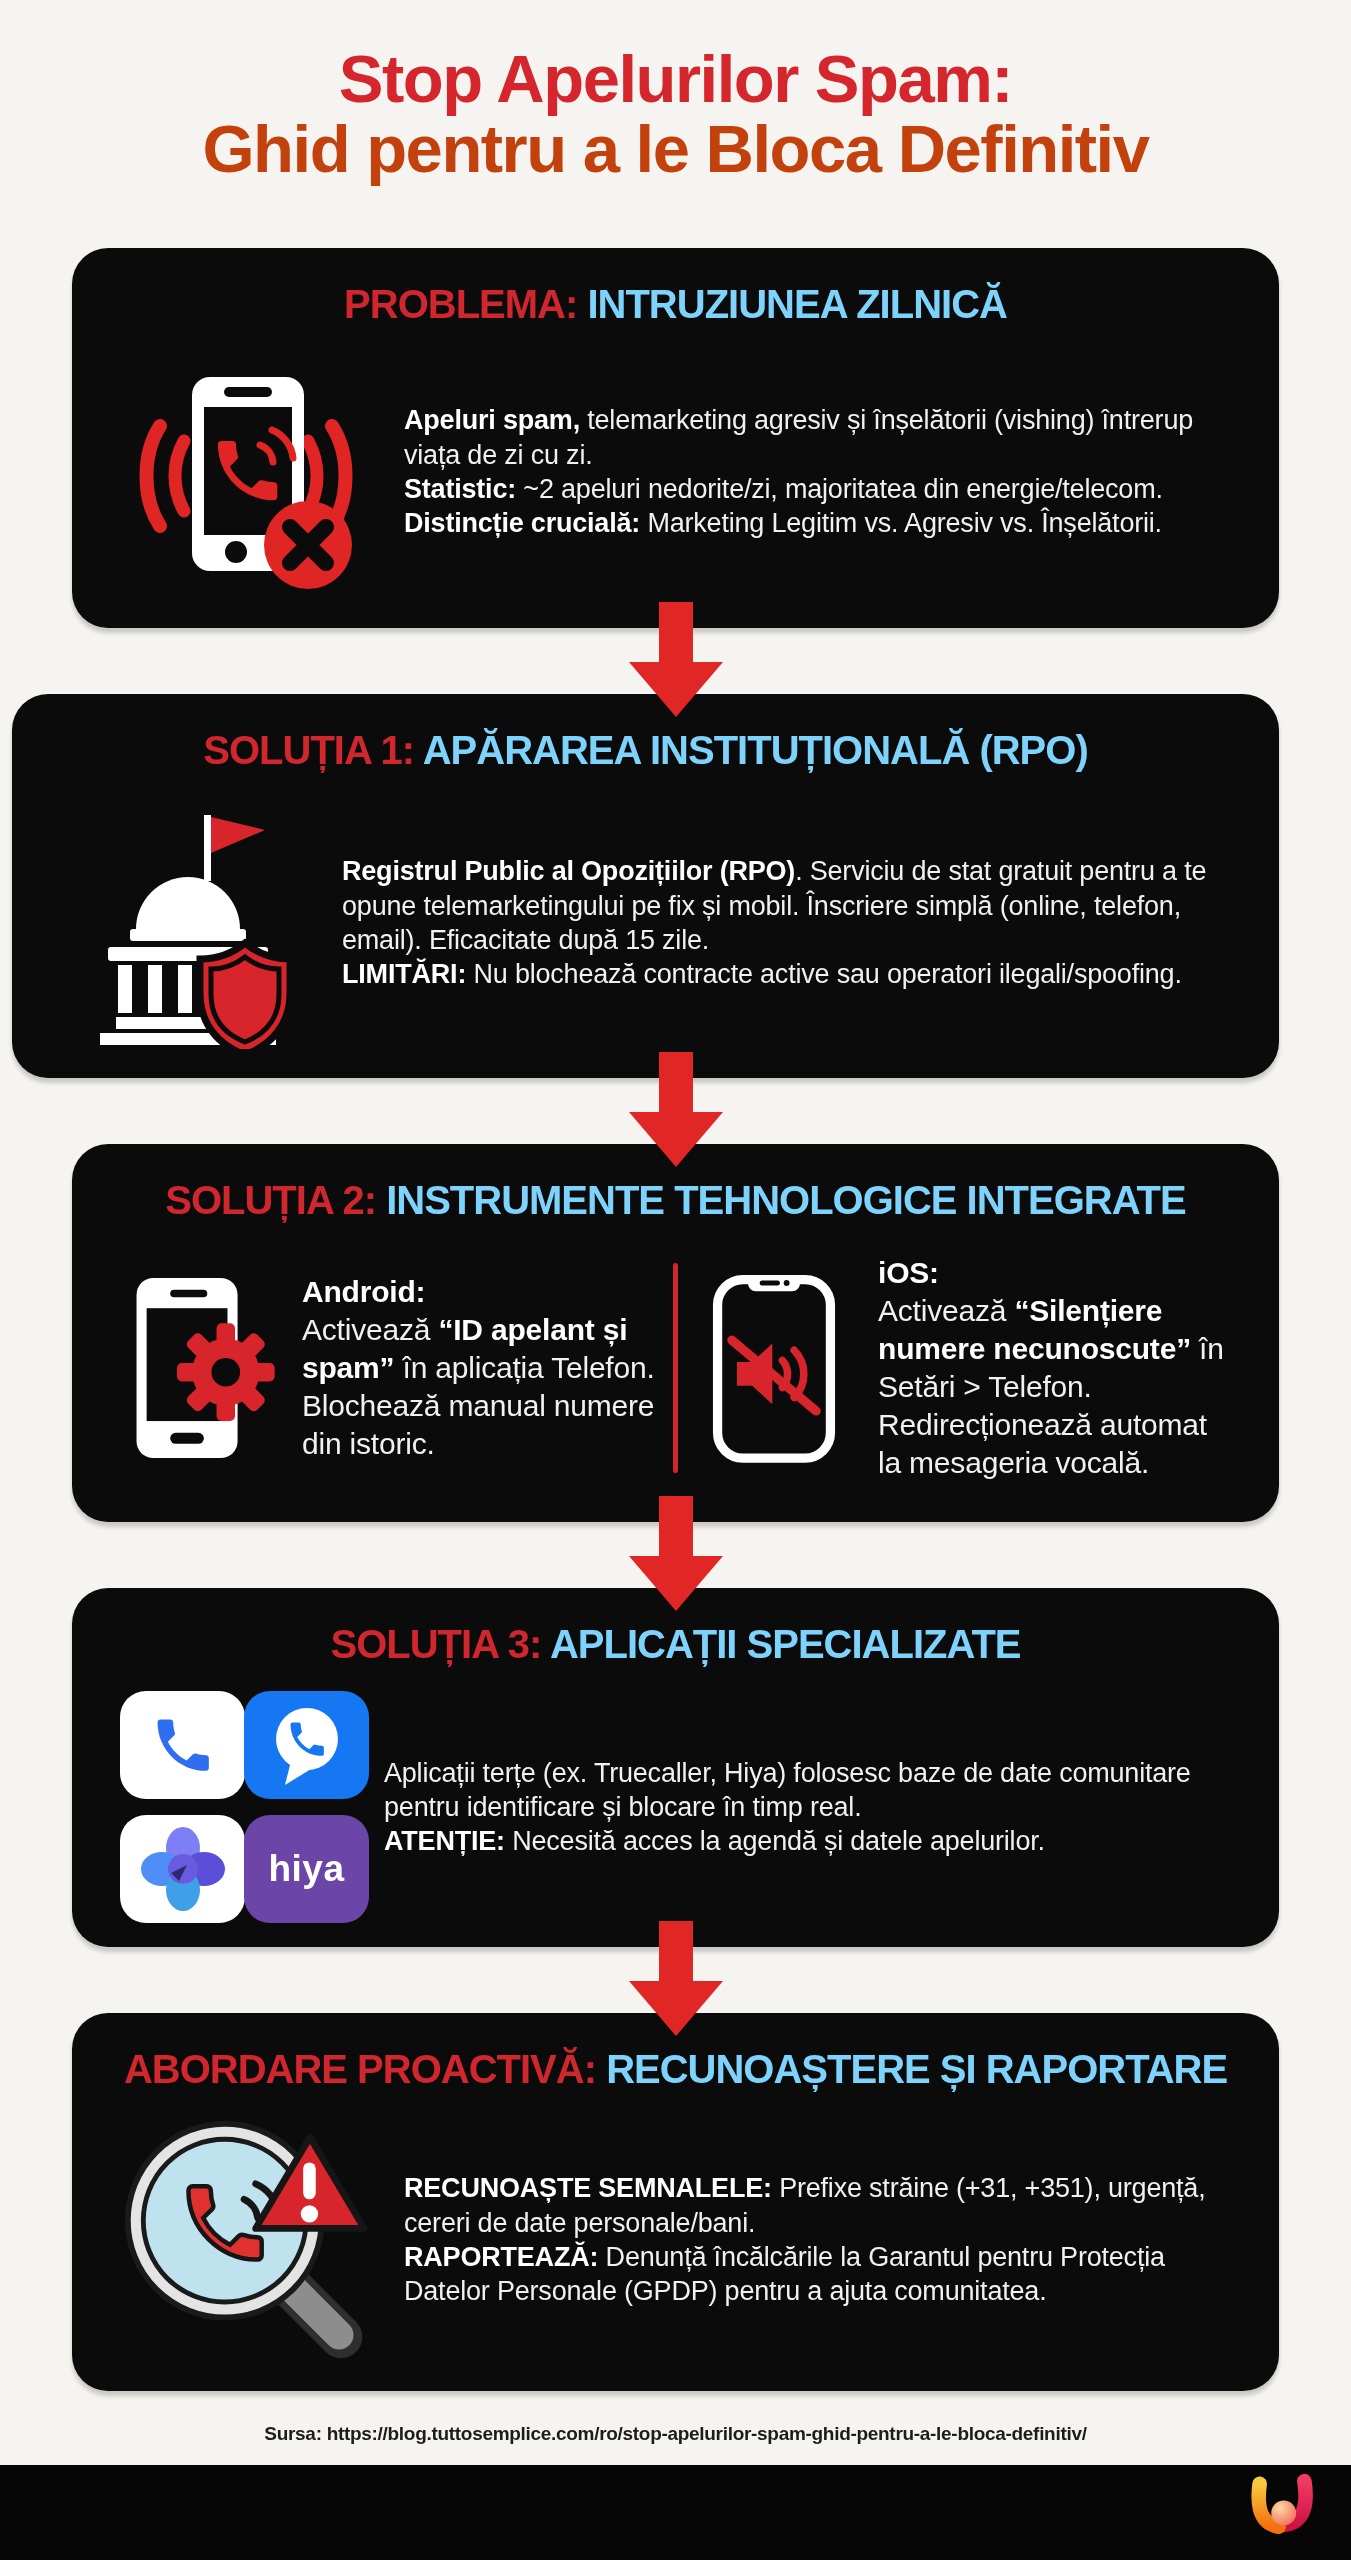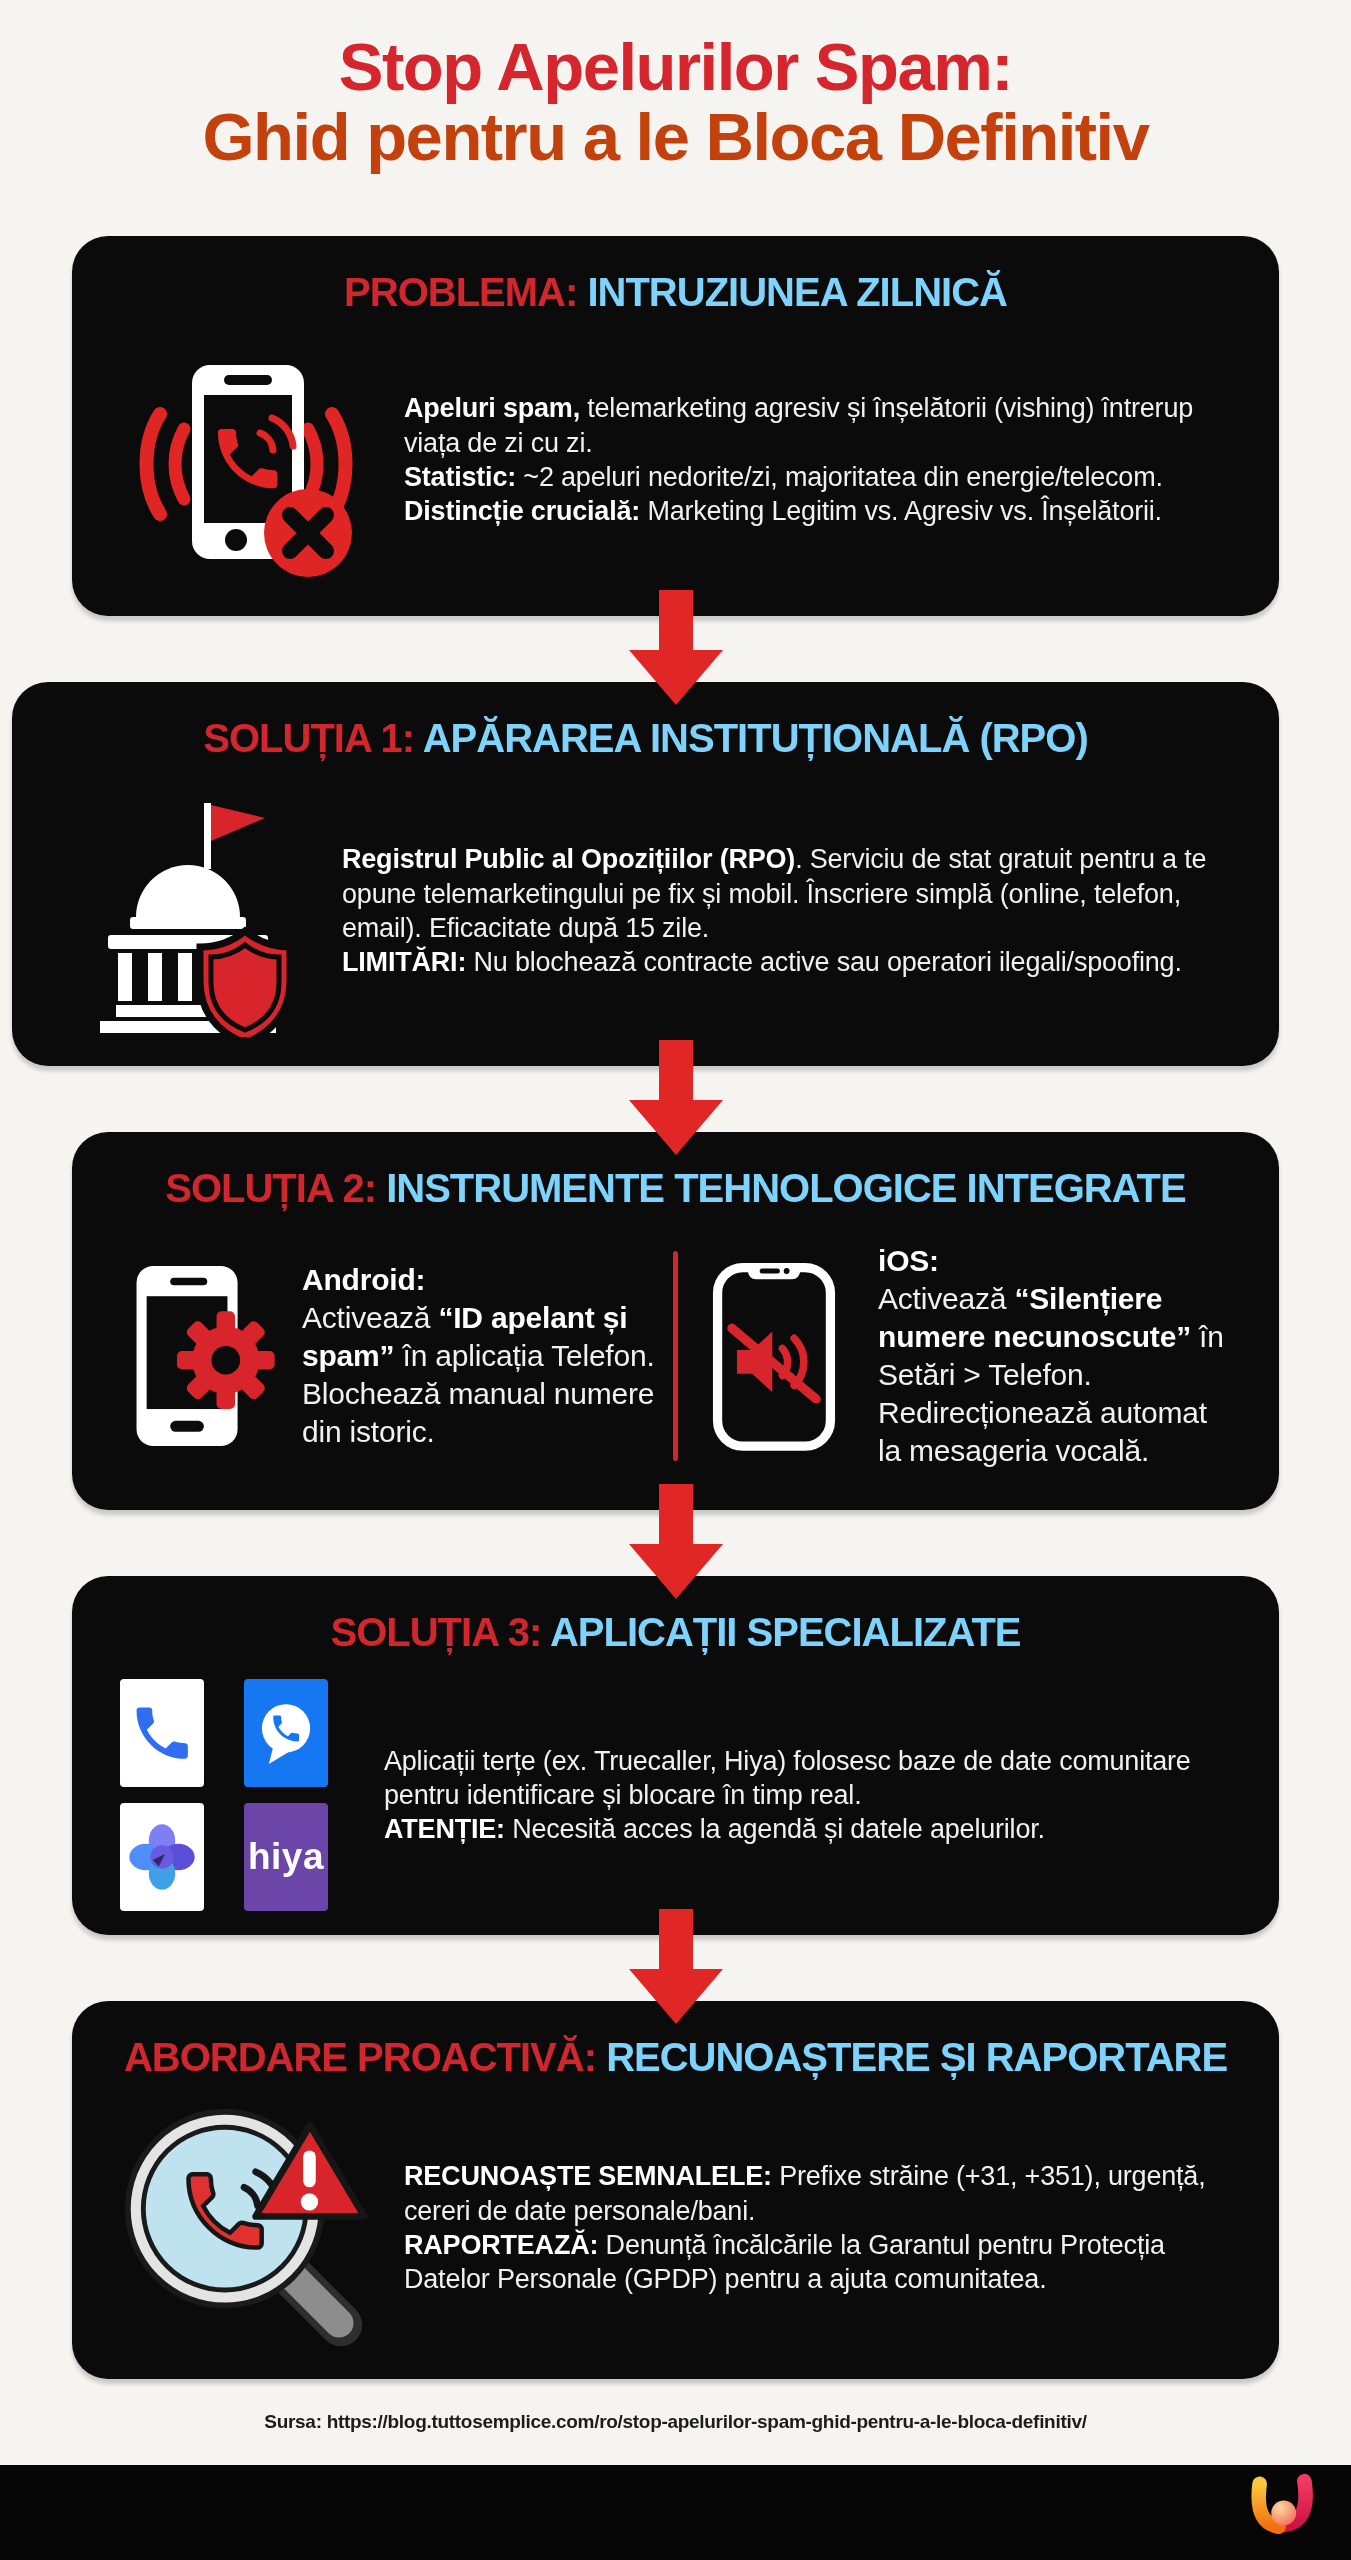--- a/index.html
+++ b/index.html
@@ -5,21 +5,21 @@
   html,body { margin:0; padding:0; }
   body {
     width:1351px; height:2560px;
     background:#f6f4f0;
     font-family:"Liberation Sans", sans-serif;
     -webkit-font-smoothing:antialiased;
   }
   .page { width:1351px; height:2560px; display:flex; flex-direction:column; overflow:hidden; }
 
   
-  .titles { height:204px; padding-top:32px; text-align:center; line-height:1.05; letter-spacing:-1.5px; }
+  .titles { height:204px; padding-top:44px; text-align:center; line-height:1.05; letter-spacing:-1.5px; }
   .title-red   { color:#d4262c; font-size:67px; font-weight:700; }
   .title-black { color:#c2410c; font-size:67px; font-weight:700; }
 
   
   .card {
     background:#0b0b0b; border-radius:36px; margin:0 72px;
     color:#f2f2f2; position:relative; z-index:1; box-sizing:border-box;
     padding:26px 42px 24px; flex:none;
     box-shadow:0 5px 4px rgba(0,0,0,0.18);
   }
@@ -39,21 +39,21 @@
   #card5 { min-height:378px; }
 
   
   .cols { display:flex; align-items:center; padding:0 4px;margin-top:30px; }
   .col { flex:1; display:flex; align-items:center; gap:24px; }
   .divider { width:5px; align-self:stretch; margin:10px 16px; background:#d0262e; border-radius:3px; flex:none; }
   .col .card-text { font-size:30px; }
 
   
   .apps { display:grid; grid-template-columns:108px 108px; grid-gap:16px; flex:none; }
-  .app { width:84px; height:108px; border-radius:4px; display:flex; align-items:center; justify-content:center; overflow:hidden; }
+  .app { width:125px; height:108px; border-radius:26px; display:flex; align-items:center; justify-content:center; overflow:hidden; }
   .app-white { background:#ffffff; }
   .app-blue { background:#1577f2; }
   .app-purple { background:#6b46a8; }
   .hiya-label { color:#ffffff; font-size:37px; font-weight:700; letter-spacing:0.5px; }
 
   
   .arrow-wrap { height:66px; flex:none; position:relative; z-index:3; display:flex; justify-content:center; }
   .arrow { position:absolute; top:-26px; display:flex; flex-direction:column; align-items:center; }
   .arrow-shaft { width:34px; height:60px; background:#e12726; }
   .arrow-head { width:0; height:0; border-left:47px solid transparent; border-right:47px solid transparent; border-top:55px solid #e12726; }

